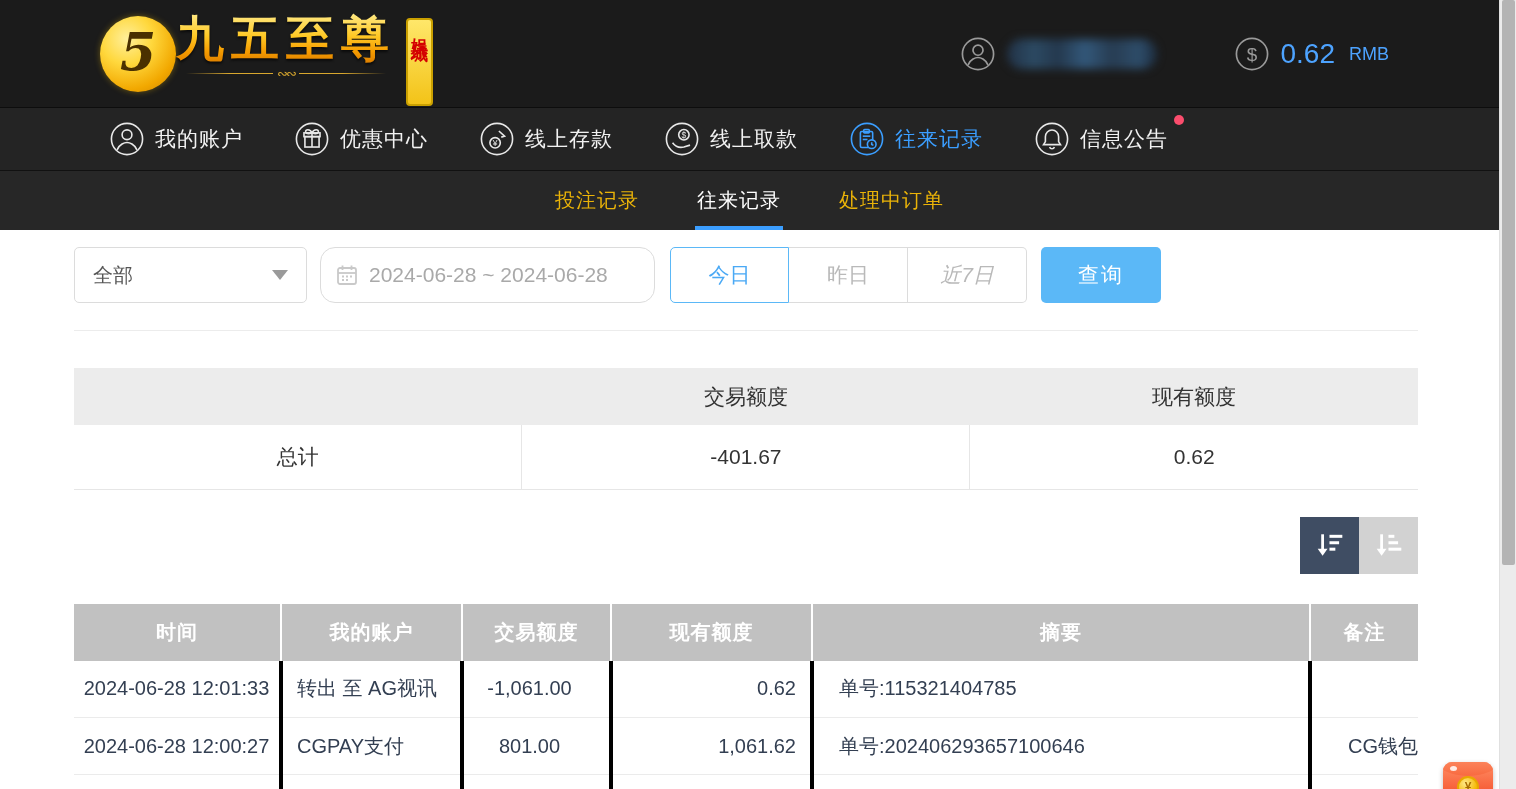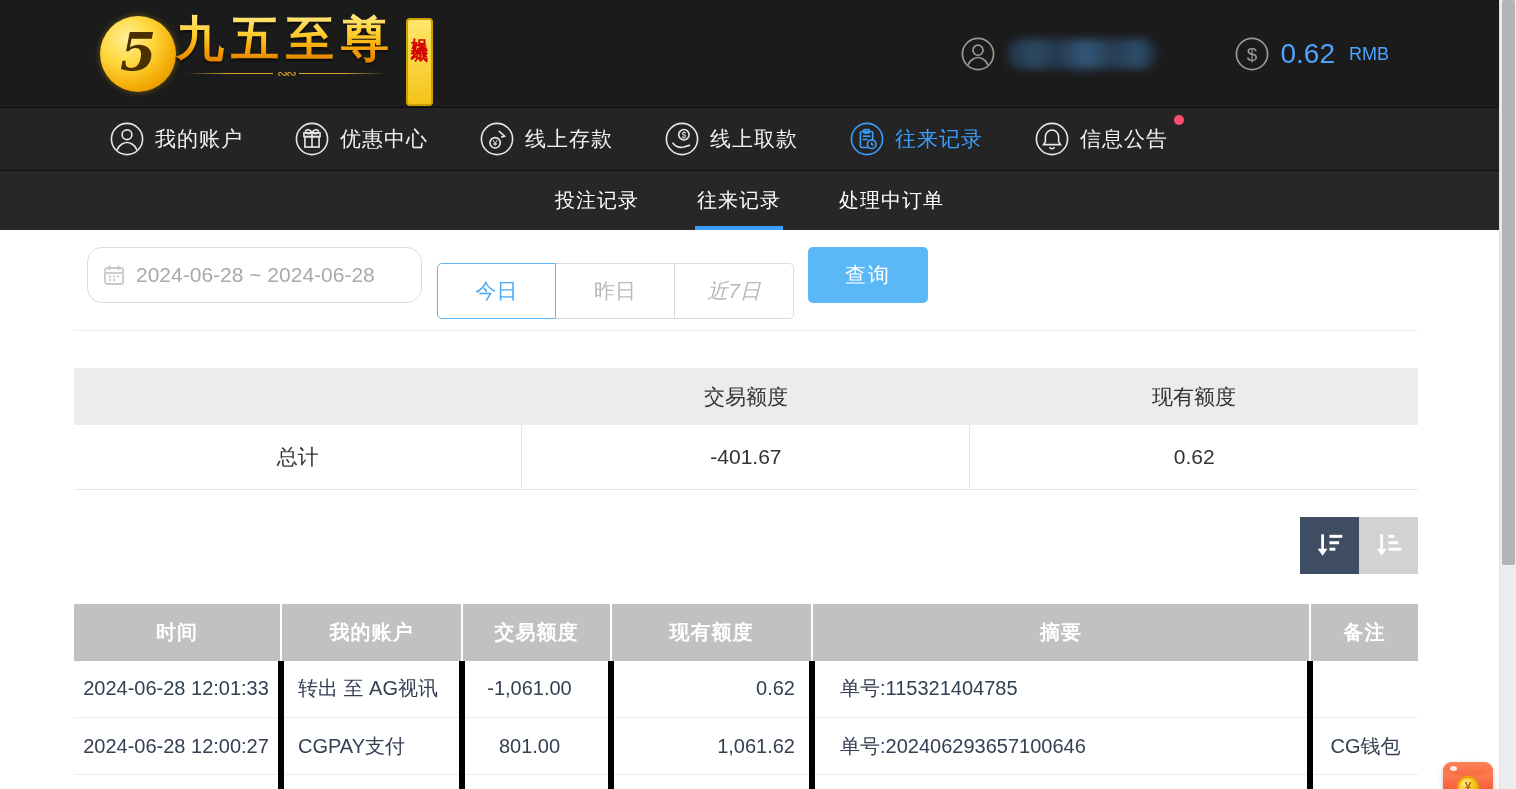--- a/index.html
+++ b/index.html
@@ -40,35 +40,35 @@
 
   
   .navbar { height:63px; background:#242424; display:flex; align-items:center; padding-left:110px; gap:52px; flex:0 0 auto; border-bottom:1px solid #111; }
   .nav-item { display:flex; align-items:center; gap:11px; cursor:pointer; position:relative; }
   .nav-item .nav-label { color:#f2f2f2; font-size:21px; letter-spacing:1px; }
   .nav-item.active .nav-label { color:#3b9eff; }
   .nav-dot { position:absolute; right:-16px; top:-7px; width:10px; height:10px; border-radius:50%; background:#fb4d6d; }
 
   
   .subnav { height:59px; background:#272727; display:flex; align-items:stretch; justify-content:center; gap:50px; flex:0 0 auto; }
-  .subtab { display:flex; align-items:center; color:#ffffff; font-size:20px; letter-spacing:1px; cursor:pointer; position:relative; padding:0 4px; }
+  .subtab { display:flex; align-items:center; color:#eab308; font-size:20px; letter-spacing:1px; cursor:pointer; position:relative; padding:0 4px; }
   .subtab.active { color:#ffffff; }
   .subtab.active .tab-underline { position:absolute; bottom:0; left:50%; transform:translateX(-50%); width:88px; height:4px; background:#3b9eff; }
 
   
   .content { flex:1; background:#fff; padding:0 81px 0 74px; position:relative; }
 
   .filter-row { margin-top:17px; display:flex; align-items:center; height:56px; }
   .select-box { width:233px; height:56px; border:1px solid #dcdcdc; border-radius:5px; display:flex; align-items:center; padding:0 18px; cursor:pointer; }
   .select-box .sel-value { font-size:20px; color:#555; flex:1; }
   .caret-down { width:0; height:0; border-left:8px solid transparent; border-right:8px solid transparent; border-top:10px solid #9a9a9a; }
   .date-box { margin-left:13px; width:335px; height:56px; border:1px solid #dcdcdc; border-radius:15px; display:flex; align-items:center; padding:0 14px; cursor:pointer; gap:10px; }
   .date-box .date-value { font-size:21px; color:#a9a9a9; white-space:nowrap; }
   .range-group { margin-left:15px; display:flex; height:56px; border-radius:5px; }
-  .range-btn { width:119px; height:56px; border:1px solid #dcdcdc; border-left-width:0; background:#fff; display:flex; align-items:center; justify-content:center; font-size:21px; color:#b9b9b9; cursor:pointer;margin-top:16px; }
+  .range-btn { width:119px; height:56px; border:1px solid #dcdcdc; border-left-width:0; background:#fff; display:flex; align-items:center; justify-content:center; font-size:21px; color:#b9b9b9; cursor:pointer; }
   .range-btn:first-child { border-left-width:1px; border-radius:5px 0 0 5px; }
   .range-btn:last-child { border-radius:0 5px 5px 0;font-style:italic; }
   .range-btn.active { border:1px solid #5bb8f7; color:#4aa9f5; }
   .search-btn { margin-left:14px; width:120px; height:56px; background:#5bb8f7; border:none; border-radius:5px; color:#fff; font-size:21px; cursor:pointer; letter-spacing:2px; }
 
   .divider { margin-top:27px; height:1px; background:#ececec; }
 
   
   .summary-table { margin-top:37px; width:100%; border-collapse:collapse; table-layout:fixed; }
   .summary-table th { height:57px; background:#ececec; font-weight:normal; font-size:21px; color:#333; }
@@ -78,28 +78,28 @@
   
   .sort-row { margin-top:27px; display:flex; justify-content:flex-end; }
   .sort-btn { width:59px; height:57px; display:flex; align-items:center; justify-content:center; cursor:pointer; border:none; }
   .sort-btn.dark { background:#3f4d63; }
   .sort-btn.light { background:#d2d2d2; }
 
   
   .data-table { margin-top:30px; width:100%; border-collapse:collapse; table-layout:fixed; }
   .data-table thead th { height:57px; background:#c1c1c1; color:#fff; font-size:20px; font-weight:bold; border-right:2px solid #fff; letter-spacing:1px; }
   .data-table thead th:last-child { border-right:none; }
-  .data-table tbody td { height:57px; font-size:20px; color:#333f52; border-bottom:1px solid #ebebeb; border-right:6px solid #000000; background:#fff; white-space:nowrap; overflow:hidden; }
+  .data-table tbody td { height:57px; font-size:20px; color:#333f52; border-bottom:1px solid #ebebeb; border-right:4px solid #000000; background:#fff; white-space:nowrap; overflow:hidden; }
   .data-table tbody td:last-child { border-right:none; }
   .col-time { text-align:center; }
   .col-type { text-align:left; padding-left:14px; }
   .col-amt  { text-align:center; padding-right:14px; }
   .col-bal  { text-align:right; padding-right:14px; }
   .col-sum  { text-align:left; padding-left:25px; }
-  .col-note { text-align:center; }
+  .col-note { text-align:right; }
 
   
   .red-packet { position:absolute; left:1443px; top:762px; width:50px; height:46px; border-radius:9px; cursor:pointer;
                 background:linear-gradient(180deg,#ff8f66 0%, #f4502a 80%); box-shadow:0 2px 5px rgba(0,0,0,.25); overflow:hidden; }
   .red-packet .flap { position:absolute; top:-16px; left:-6px; width:62px; height:30px; border-radius:50%;
                       background:linear-gradient(180deg,#ff9e77,#f86a40); }
   .red-packet .coin { position:absolute; left:14px; top:14px; width:22px; height:22px; border-radius:50%;
                       background:radial-gradient(circle at 35% 30%, #ffe98a, #f5b700 70%, #d99400);
                       border:2px solid #e8a800; display:flex; align-items:center; justify-content:center;
                       color:#a86c00; font-size:12px; font-weight:bold; }
@@ -222,20 +222,24 @@
         <span class="tab-underline"></span>
       </div>
       <div class="subtab">
         <span>处理中订单</span>
       </div>
     </div>
 
     <div class="content">
 
       <div class="filter-row">
+        <div class="select-box">
+          <span class="sel-value">全部</span>
+          <span class="caret-down"></span>
+        </div>
         <div class="date-box">
           <svg width="24" height="24" viewBox="0 0 24 24" fill="none" stroke="#c9c9c9" stroke-width="1.8">
             <rect x="3" y="5" width="18" height="16" rx="2"></rect>
             <line x1="7.5" y1="2.5" x2="7.5" y2="7"></line>
               <line x1="16.5" y1="2.5" x2="16.5" y2="7"></line>
             <line x1="3" y1="10" x2="21" y2="10"></line>
             <line x1="7" y1="13.5" x2="9" y2="13.5"></line>
               <line x1="11" y1="13.5" x2="13" y2="13.5"></line>
               <line x1="15" y1="13.5" x2="17" y2="13.5"></line>
             <line x1="7" y1="17" x2="9" y2="17"></line>

